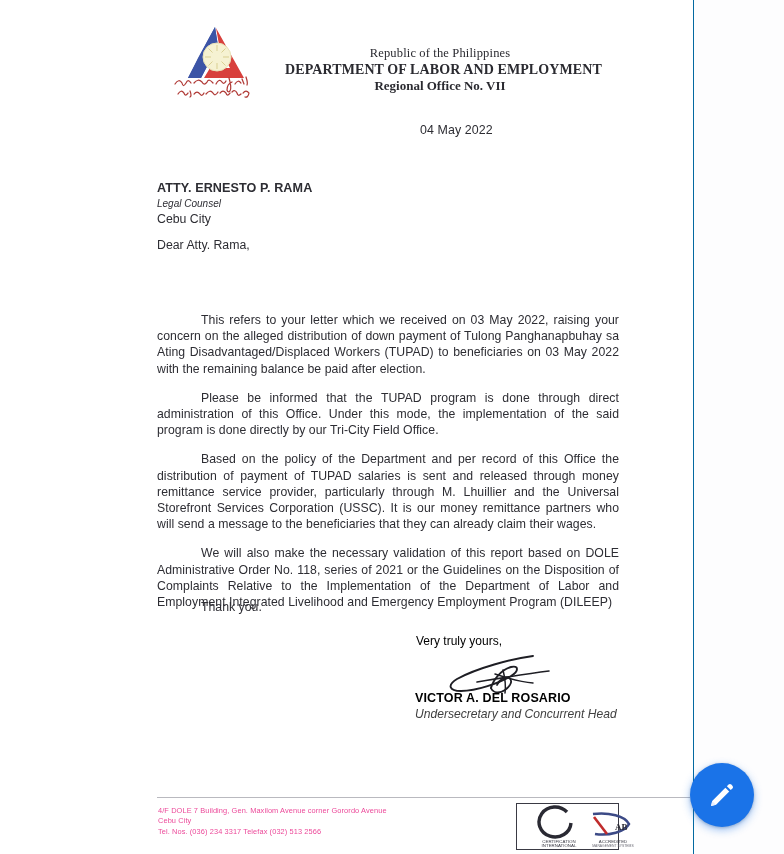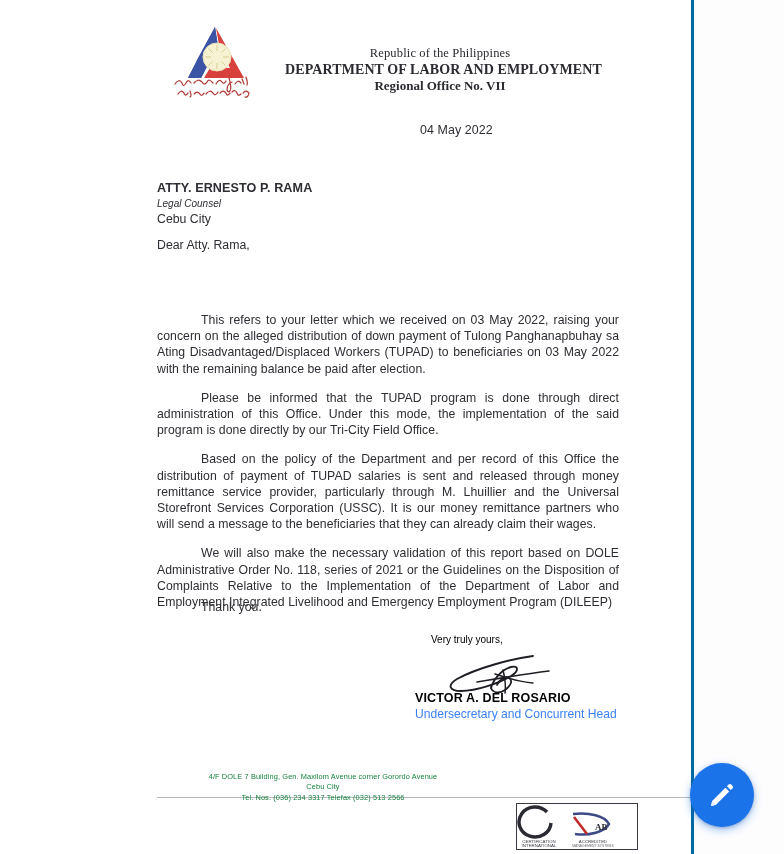--- a/index.html
+++ b/index.html
@@ -25,21 +25,21 @@
     height: 854px;
     background: #fefefe;
   }
   #page-sheet {
     position: absolute;
     left: 0;
     top: 0;
     width: 694px;
     height: 854px;
     background: #ffffff;
-    border-right: 3px solid #0369a1;
+    border-right: 1px solid #0369a1;
     box-sizing: border-box;
   }
   #page-gutter {
     position: absolute;
     left: 694px;
     top: 0;
     width: 90px;
     height: 854px;
     background: #fdfdfe;
   }
@@ -165,22 +165,22 @@
   }
 
   
   #signature-block {
     position: absolute;
     left: 415px;
     top: 634px;
     width: 270px;
   }
   #closing-line {
-    font-size: 10px;
-    margin-left: 16px;
+    font-size: 12px;
+    margin-left: 1px;
   }
   #signature-mark {
     position: absolute;
     left: 22px;
     top: 18px;
     width: 160px;
     height: 48px;
   }
   #signer-name {
     position: absolute;
@@ -189,56 +189,57 @@
     font-size: 12.5px;
     font-weight: bold;
     letter-spacing: .15px;
     white-space: nowrap;
   }
   #signer-title {
     position: absolute;
     left: 0;
     top: 73px;
     font-size: 12.1px;
-    white-space: nowrap;
-    color: #3b82f6;
+    font-style: italic;
+    white-space: nowrap;
+    color: #404040;
   }
 
   
   #footer-rule {
     position: absolute;
     left: 157px;
     top: 797px;
     width: 533px;
     height: 1px;
     background: #b9b9bf;
   }
   #footer-address {
     position: absolute;
     left: 158px;
-    top: 772px;
+    top: 806px;
     width: 330px;
-    color: #15803d;
-    text-align: center;
+    color: #ec4899;
   }
   .footer-line {
     font-size: 7.4px;
     line-height: 10.4px;
     letter-spacing: .1px;
     white-space: nowrap;
   }
   #cert-logos {
     position: absolute;
     left: 516px;
     top: 803px;
-    width: 122px;
+    width: 103px;
     height: 47px;
     border: 1px solid #3a3a44;
     box-sizing: border-box;
     background: #ffffff;
+    padding-left: 20px;
   }
   #cert-logos svg { display: block; }
 
   
   #edit-fab {
     position: absolute;
     left: 690px;
     top: 763px;
     width: 64px;
     height: 64px;

